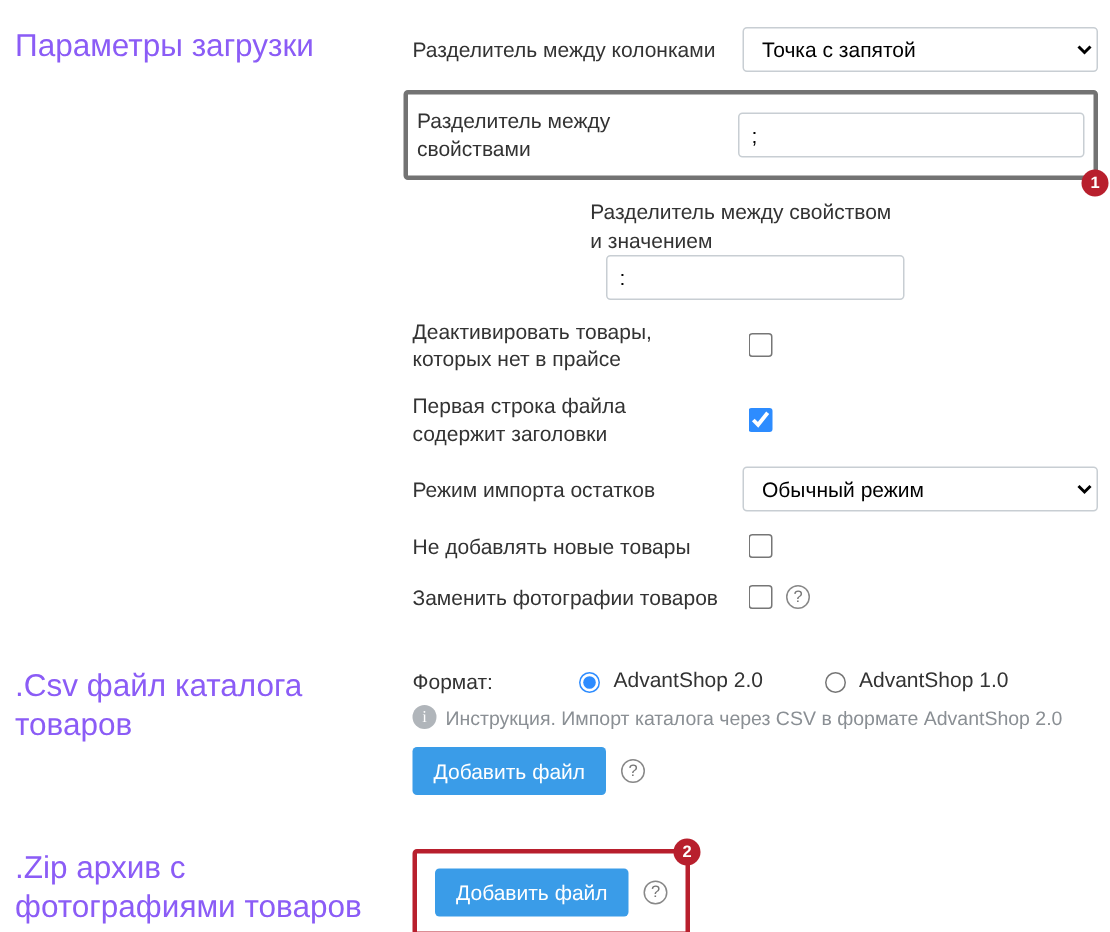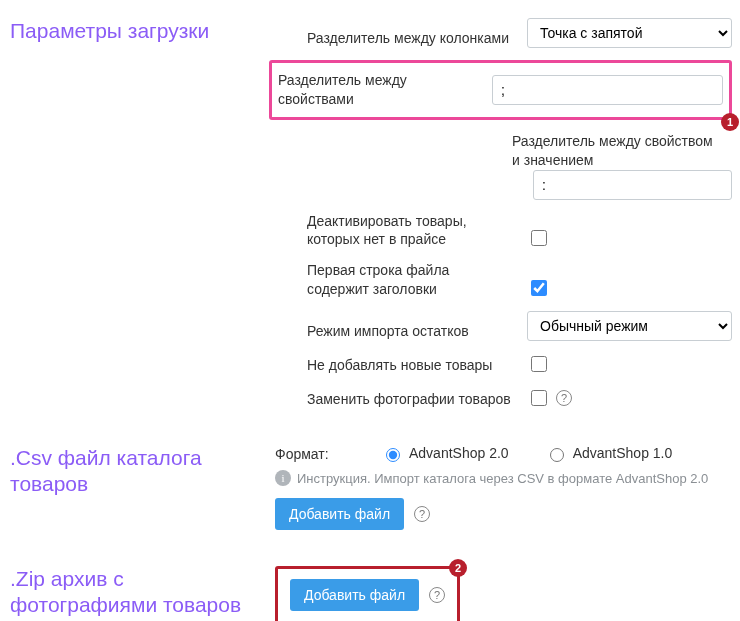--- a/index.html
+++ b/index.html
@@ -19,23 +19,22 @@
     font-weight: 400;
     color: #8b5cf6;
     line-height: 1.25;
   }
   .section-body {
     flex: 1;
     padding: 18px 8px 18px 0;
   }
   .row {
     display: flex;
-    align-items: flex-end;
+    align-items: center;
     margin-bottom: 12px;
-    margin-left: 32px;
   }
   .row-label {
     width: 220px;
     padding-right: 12px;
     color: #333;
     line-height: 1.35;
   }
   .row-control { flex: 1; }
   select, input[type=text] {
     width: 100%;
@@ -46,21 +45,21 @@
     font-size: 14px;
     background: #fff;
   }
   select { appearance: auto; }
   input[type=checkbox] {
     width: 16px;
     height: 16px;
     accent-color: #2d8cff;
   }
   .highlight-row {
-    border: 3px solid #ec4899;
+    border: 3px solid #737373;
     border-radius: 3px;
     padding: 8px 6px;
     margin: 0 0 4px -6px;
     position: relative;
     display: flex;
     align-items: center;
   }
   .highlight-row .row-label { width: 214px; }
   .highlight-box {
     border: 3px solid #b81f2d;

